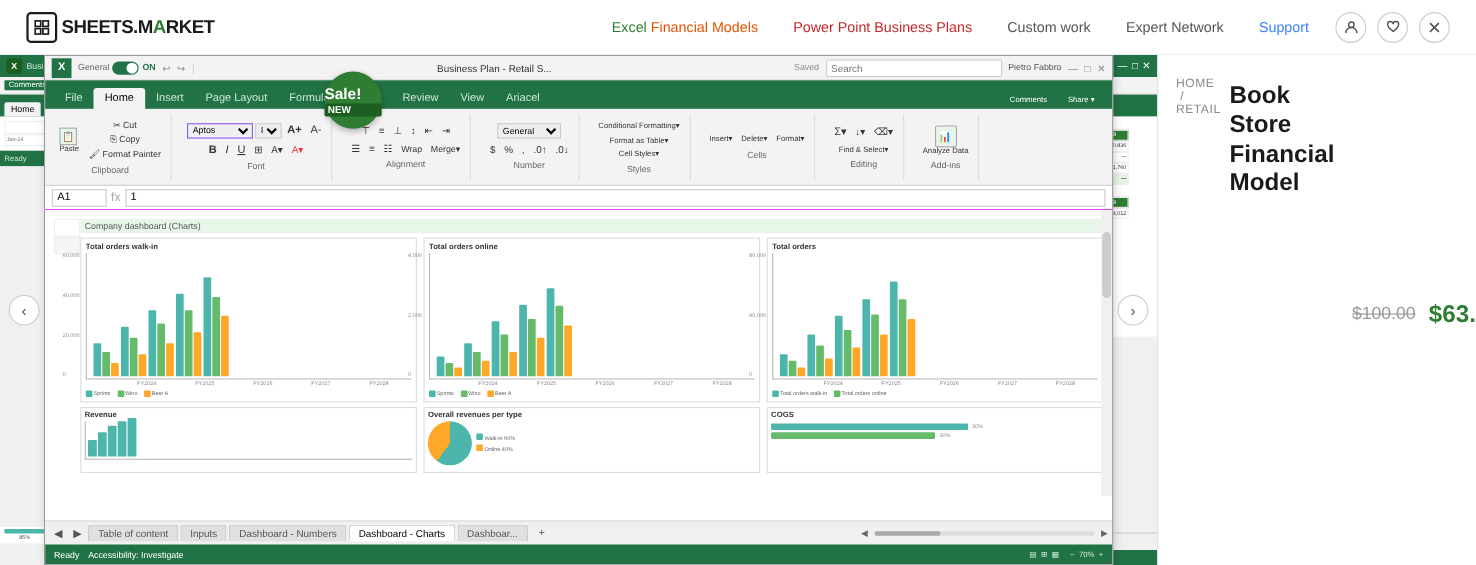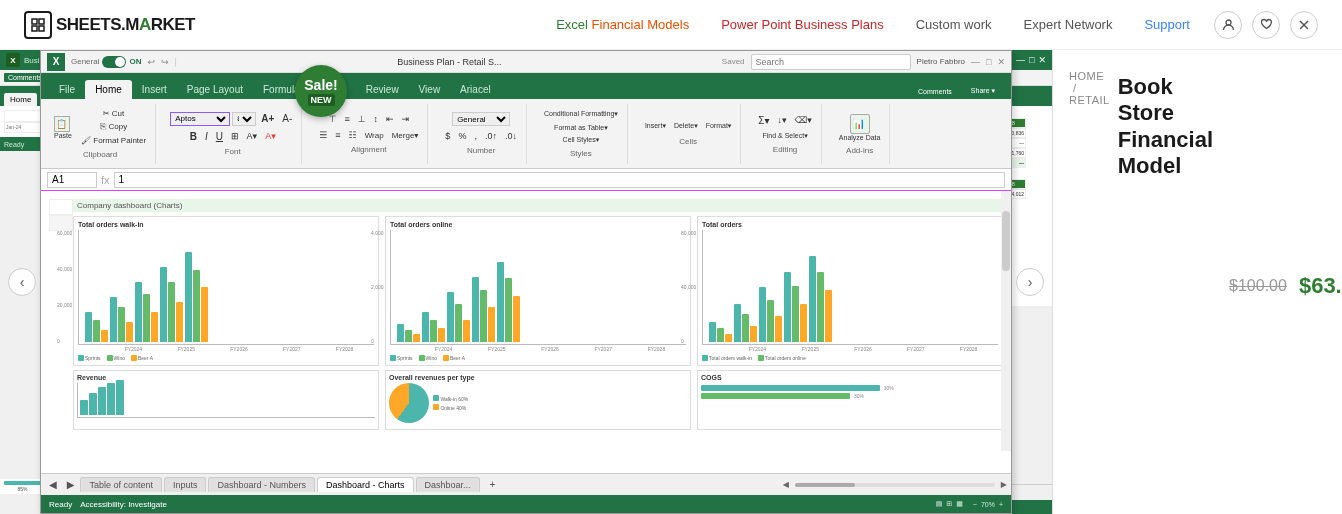--- a/index.html
+++ b/index.html
@@ -277,21 +277,20 @@
     .sale-badge {
       position: absolute;
       left: 295px;
       top: 15px;
       width: 52px;
       height: 52px;
       background: #2e7d32;
       border-radius: 50%;
       display: flex;
       flex-direction: column;
-      align-items: center;
       justify-content: center;
       z-index: 20;
       font-weight: bold;
       color: #fff;
       font-size: 13px;
       box-shadow: 0 2px 6px rgba(0,0,0,0.3);
     }
     .sale-badge .sale-text { font-size: 14px; font-weight: 900; }
     .sale-badge .new-text { font-size: 9px; background: #1b5e20; padding: 1px 3px; border-radius: 2px; margin-top: 1px; }
 

